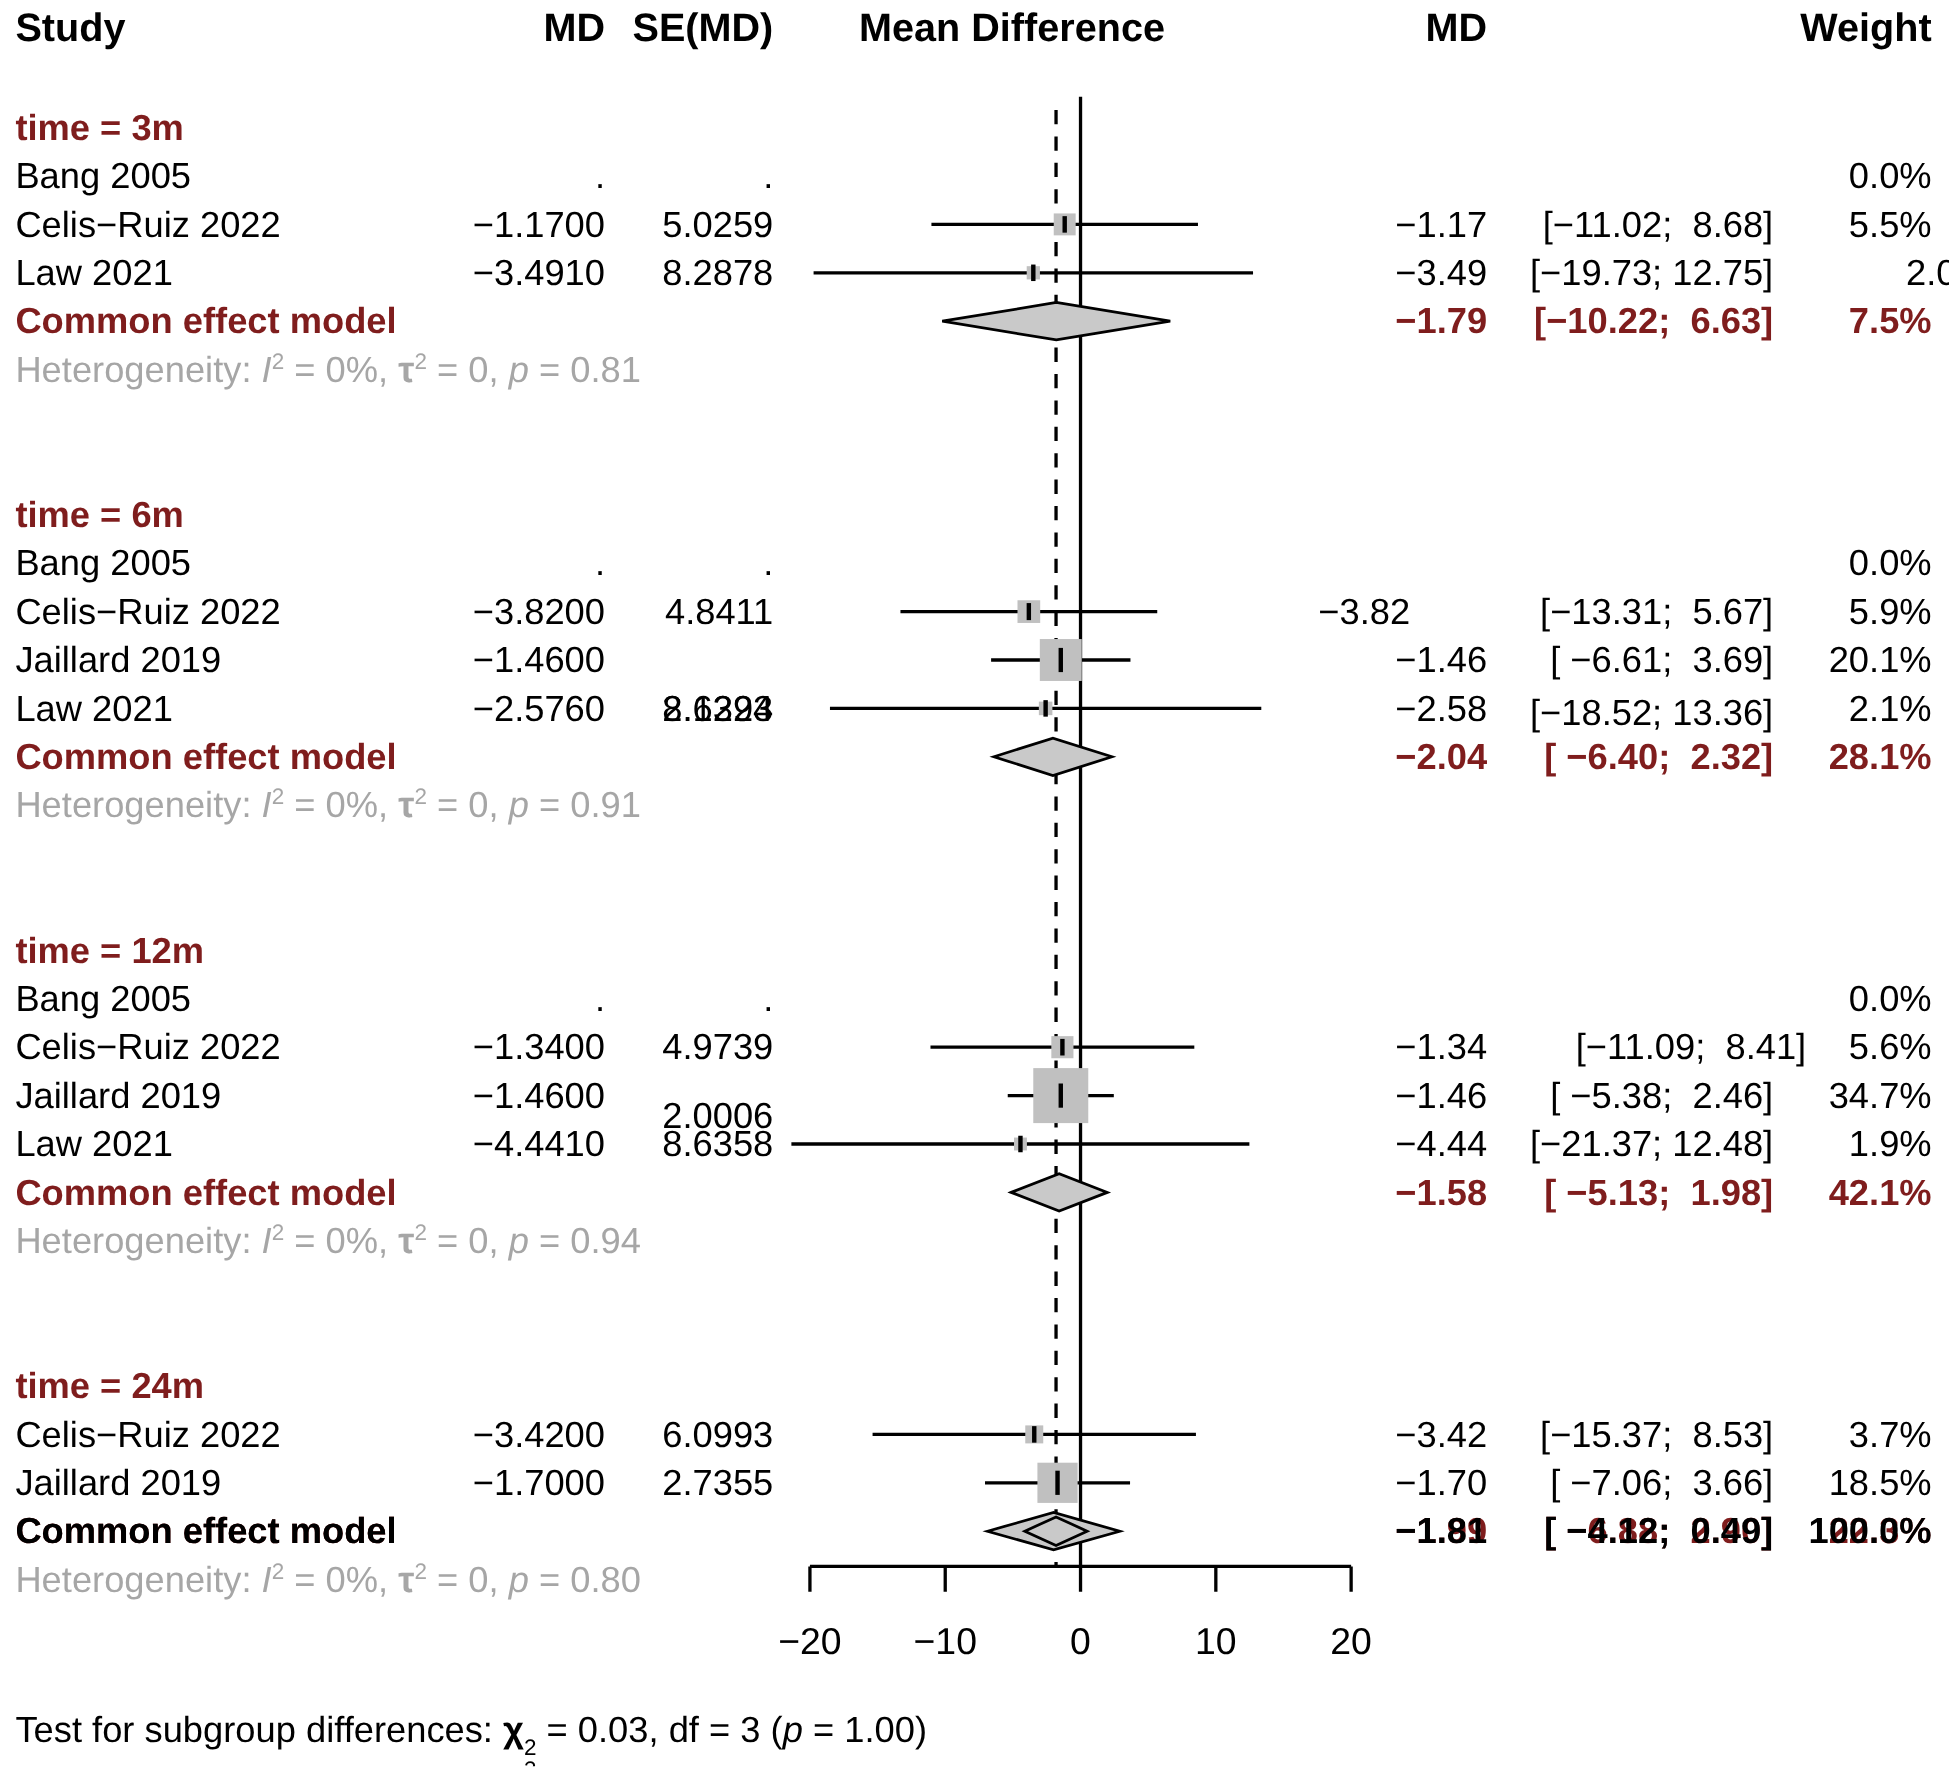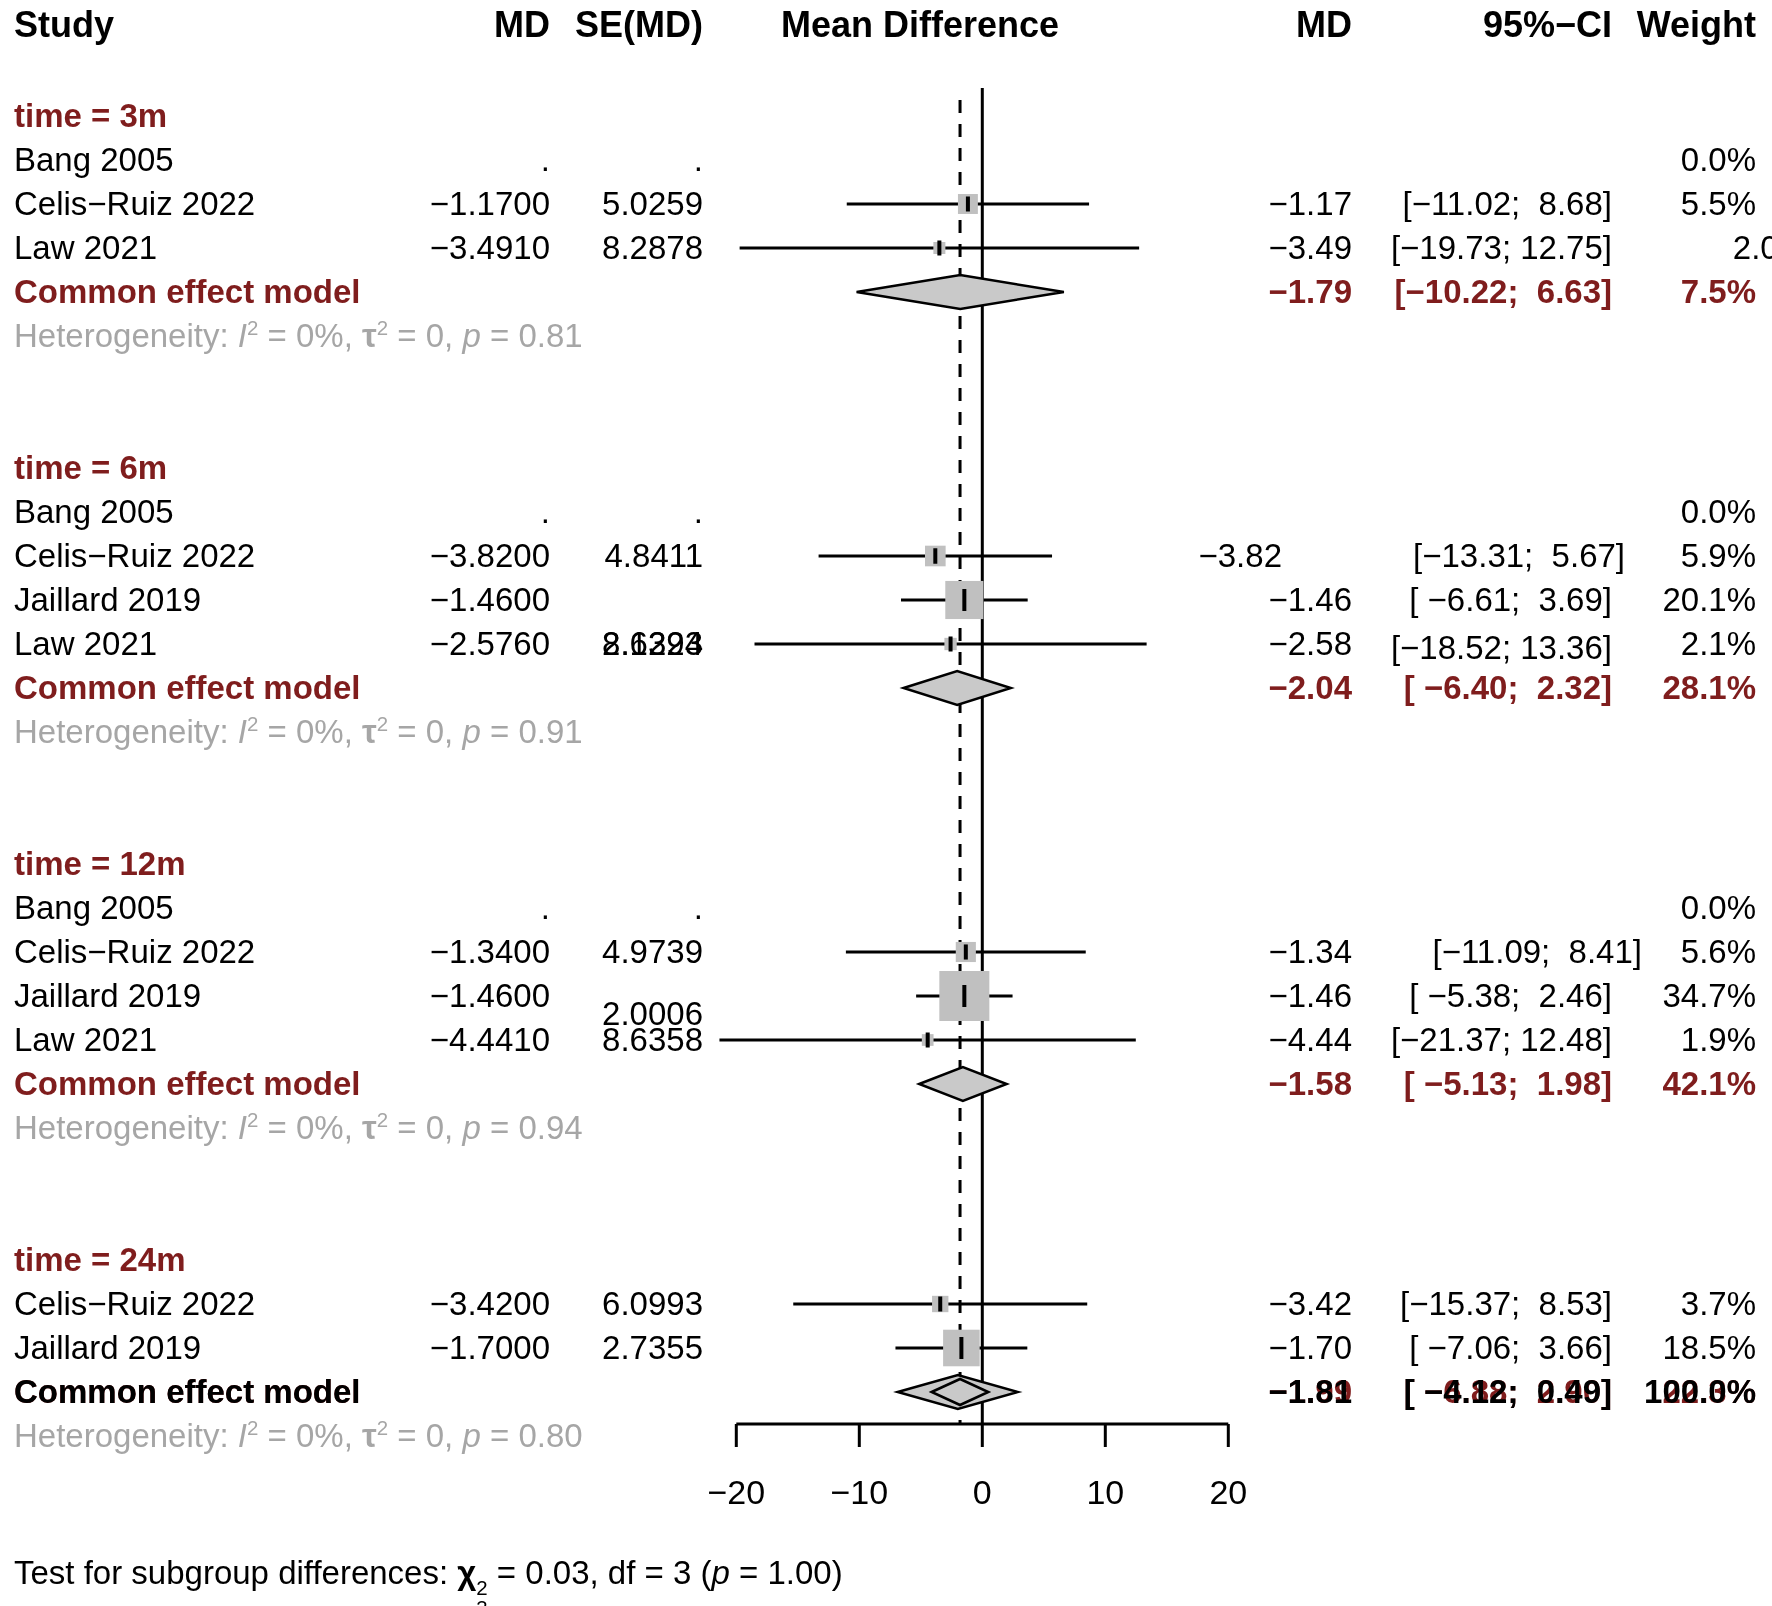--- a/index.html
+++ b/index.html
@@ -72,21 +72,20 @@
       <rect x="959.39" y="1337" width="4" height="22" fill="#000000"></rect>
       <polygon points="897.6759999999999,1392 957.823,1375 1017.9699999999999,1392 957.823,1409" fill="#c9c9c9" stroke="#000000" stroke-width="2.5"></polygon>
       <polygon points="931.6239999999999,1392 960.0369999999999,1379 988.327,1392 960.0369999999999,1405" fill="#c9c9c9" stroke="#000000" stroke-width="2.5"></polygon>
     </svg>
 
   <div class="cell hdr" style="left:14px;top:3px;width:460px;">Study</div>
   <div class="cell hdr r" style="left:330px;top:3px;width:220px;">MD</div>
   <div class="cell hdr r" style="left:565px;top:3px;width:138px;">SE(MD)</div>
   <div class="cell hdr c" style="left:720px;top:3px;width:400px;">Mean Difference</div>
   <div class="cell hdr r" style="left:1170px;top:3px;width:182px;">MD</div>
-  <div class="cell hdr r" style="left:1330px;top:3px;width:282px;">95%−CI</div>
   <div class="cell hdr r" style="left:1596px;top:3px;width:160px;">Weight</div>
 
   <div id="rows">
       <div class="cell gray bold" style="left: 14px; width: 460px; top: 94px;">time = 3m</div>
       <div class="cell " style="left: 14px; width: 460px; top: 138px;">Bang 2005</div>
       <div class="cell r" style="left: 330px; width: 220px; top: 138px;">.</div>
       <div class="cell r" style="left: 565px; width: 138px; top: 138px;">.</div>
       <div class="cell r" style="left: 1596px; width: 160px; top: 138px;">0.0%</div>
       <div class="cell " style="left: 14px; width: 460px; top: 182px;">Celis−Ruiz 2022</div>
       <div class="cell r" style="left: 330px; width: 220px; top: 182px;">−1.1700</div>
@@ -107,21 +106,21 @@
       <div class="cell hetc" style="left: 14px; width: 700px; top: 314px;"><span>Heterogeneity: </span><span class="it">I</span><span class="sup">2</span><span> = 0%, </span><span class="bd">τ</span><span class="sup">2</span><span> = 0, </span><span class="it">p</span><span> = 0.81</span></div>
       <div class="cell gray bold" style="left: 14px; width: 460px; top: 446px;">time = 6m</div>
       <div class="cell " style="left: 14px; width: 460px; top: 490px;">Bang 2005</div>
       <div class="cell r" style="left: 330px; width: 220px; top: 490px;">.</div>
       <div class="cell r" style="left: 565px; width: 138px; top: 490px;">.</div>
       <div class="cell r" style="left: 1596px; width: 160px; top: 490px;">0.0%</div>
       <div class="cell " style="left: 14px; width: 460px; top: 534px;">Celis−Ruiz 2022</div>
       <div class="cell r" style="left: 330px; width: 220px; top: 534px;">−3.8200</div>
       <div class="cell r" style="left: 565px; width: 138px; top: 534px;">4.8411</div>
       <div class="cell r" style="left: 1100px; width: 182px; top: 534px;">−3.82</div>
-      <div class="cell r" style="left: 1330px; width: 282px; top: 534px; margin-left: 13px;">[−13.31;  5.67]</div>
+      <div class="cell r" style="left: 1330px; width: 282px; top: 534px;">[−13.31;  5.67]</div>
       <div class="cell r" style="left: 1596px; width: 160px; top: 534px;">5.9%</div>
       <div class="cell " style="left: 14px; width: 460px; top: 578px;">Jaillard 2019</div>
       <div class="cell r" style="left: 330px; width: 220px; top: 578px;">−1.4600</div>
       <div class="cell r" style="left: 565px; width: 138px; top: 578px; margin-top: 44px;">2.6293</div>
       <div class="cell r" style="left: 1170px; width: 182px; top: 578px;">−1.46</div>
       <div class="cell r" style="left: 1330px; width: 282px; top: 578px;">[ −6.61;  3.69]</div>
       <div class="cell r" style="left: 1596px; width: 160px; top: 578px;">20.1%</div>
       <div class="cell " style="left: 14px; width: 460px; top: 622px;">Law 2021</div>
       <div class="cell r" style="left: 330px; width: 220px; top: 622px;">−2.5760</div>
       <div class="cell r" style="left: 565px; width: 138px; top: 622px;">8.1324</div>

